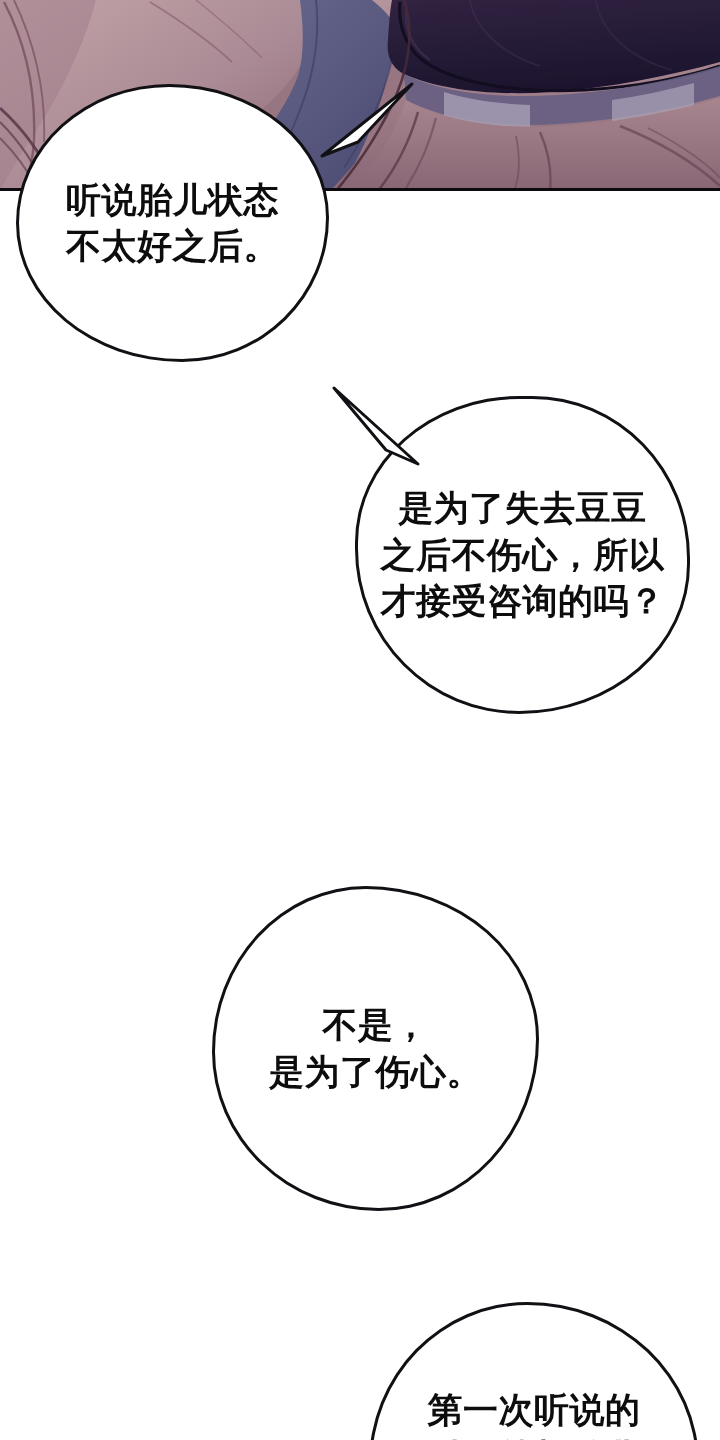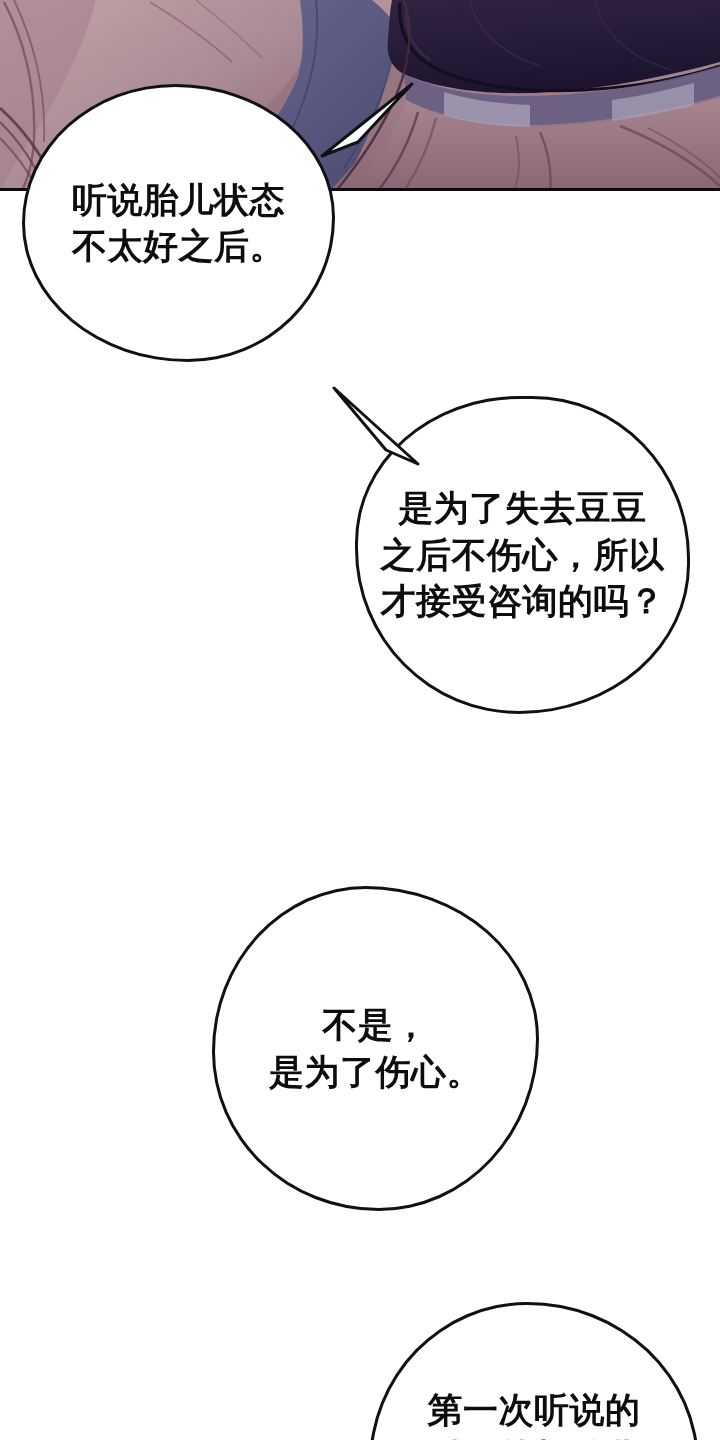--- a/index.html
+++ b/index.html
@@ -45,21 +45,21 @@
   .bubble .text {
     color: #0d0d0d;
     font-weight: 700;
     letter-spacing: 0.5px;
     white-space: pre-line;
     padding: 0 10px;
   }
 
   
   #bubble-1 {
-    left: 22px;  top: 84px;
+    left: 16px;  top: 84px;
     width: 313px; height: 278px;
     border-radius: 49% 51% 47% 53% / 50% 48% 52% 50%;
     z-index: 5;
     text-align: center;
   }
   #bubble-1 .text { font-size: 35px; line-height: 1.32; }
 
   #bubble-2 {
     left: 355px; top: 396px;
     width: 335px; height: 318px;

